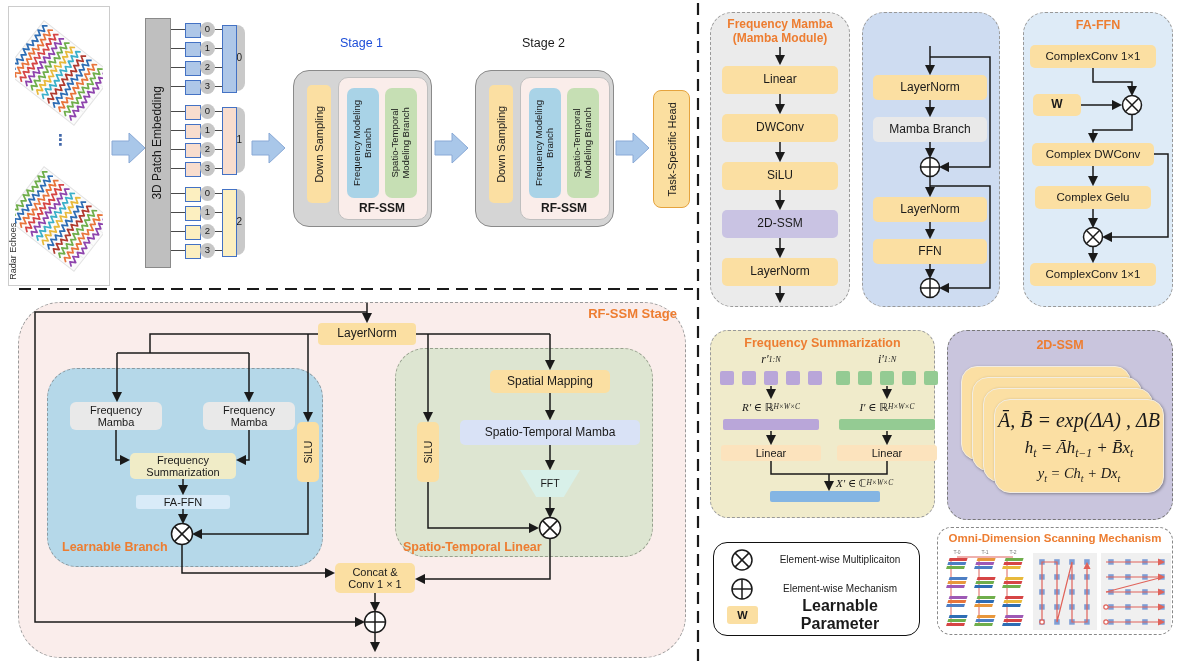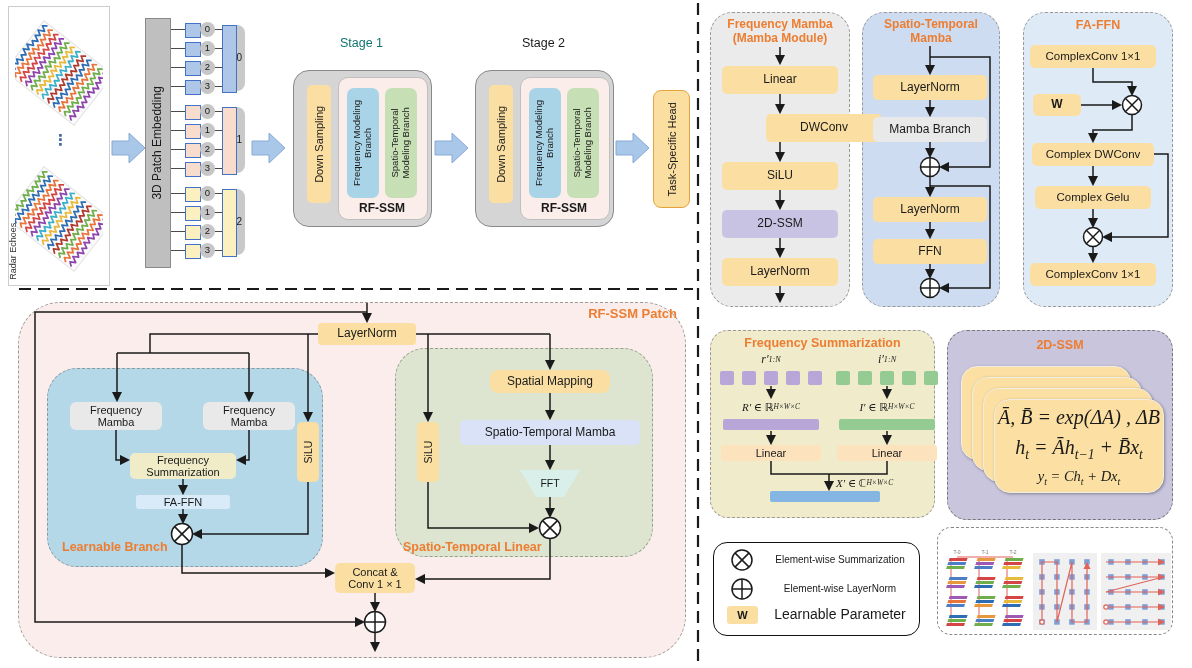--- a/index.html
+++ b/index.html
@@ -93,21 +93,21 @@
   <div class="abs" style="left:222px;top:25px;width:13px;height:66px;background:#AEC7E8;border:1px solid #4472C4;"></div>
   <div class="box" style="left:228px;top:107px;width:17px;height:66px;background:#C9C9C9;border-radius:0 8px 8px 0;justify-content:flex-end;padding-right:3px;font-size:10px;">
     <span>1</span>
     </div>
   <div class="abs" style="left:222px;top:107px;width:13px;height:66px;background:#F8DDCE;border:1px solid #4472C4;"></div>
   <div class="box" style="left:228px;top:189px;width:17px;height:66px;background:#C9C9C9;border-radius:0 8px 8px 0;justify-content:flex-end;padding-right:3px;font-size:10px;">
     <span>2</span>
     </div>
   <div class="abs" style="left:222px;top:189px;width:13px;height:66px;background:#FCEFC0;border:1px solid #4472C4;"></div>
 
-  <div class="ttl" style="left:293px;top:36px;width:137px;color:#0f766e;font-weight:normal;font-size:12.5px;">Stage 1</div>
+  <div class="ttl" style="left:293px;top:36px;width:137px;color:#1d4ed8;font-weight:normal;font-size:12.5px;">Stage 1</div>
   <div class="abs" style="left:293px;top:70px;width:137px;height:155px;background:#D5D5D5;border:1.2px solid #8a8a8a;border-radius:16px;"></div>
   <div class="box vbox orange" style="left:307px;top:85px;width:24px;height:118px;">
     <div class="vtext" style="width:118px;font-size:11px;">Down Sampling</div>
     </div>
   <div class="abs" style="left:338px;top:77px;width:88px;height:141px;background:#FAEDEA;border:1px solid #BFBFBF;border-radius:10px;"></div>
   <div class="box vbox" style="left:347px;top:88px;width:32px;height:110px;background:#A9D3E7;border-radius:7px;">
     <div class="vtext" style="width:110px;font-size:9.5px;">Frequency Modeling Branch</div>
     </div>
   <div class="box vbox" style="left:385px;top:88px;width:32px;height:110px;background:#C6DFB4;border-radius:7px;">
     <div class="vtext" style="width:110px;font-size:9.5px;">Spatio-Temporal Modeling Branch</div>
@@ -282,21 +282,21 @@
       <circle cx="5" cy="54" r="2.2" fill="#fff"></circle>
         <circle cx="5" cy="69" r="2.2" fill="#fff"></circle>
     </g>
   </svg>
 
   <div class="abs" style="left:961px;top:366px;width:168px;height:92px;background:#FBDFA3;border:1.5px solid #F2EDE2;border-radius:16px;box-shadow:1px 1px 3px rgba(0,0,0,.35);"></div>
   <div class="abs" style="left:972px;top:377px;width:168px;height:92px;background:#FBDFA3;border:1.5px solid #F2EDE2;border-radius:16px;box-shadow:1px 1px 3px rgba(0,0,0,.35);"></div>
   <div class="abs" style="left:983px;top:388px;width:168px;height:92px;background:#FBDFA3;border:1.5px solid #F2EDE2;border-radius:16px;box-shadow:1px 1px 3px rgba(0,0,0,.35);"></div>
   <div class="abs" style="left:994px;top:399px;width:168px;height:92px;background:#FBDFA3;border:1.5px solid #F2EDE2;border-radius:16px;box-shadow:1px 1px 3px rgba(0,0,0,.35);display:flex;flex-direction:column;align-items:center;justify-content:center;">
     <div class="math" style="font-size:20px;line-height:1.5;">Ā, B̄ = exp(ΔA) , ΔB</div>
-    <div class="math" style="font-size:20px;line-height:1.5;">h<sub>t</sub> = Āh<sub>t−1</sub> + B̄x<sub>t</sub></div>
+    <div class="math" style="font-size:17px;line-height:1.5;">h<sub>t</sub> = Āh<sub>t−1</sub> + B̄x<sub>t</sub></div>
     <div class="math" style="font-size:14.5px;line-height:1.5;">y<sub>t</sub> = Ch<sub>t</sub> + Dx<sub>t</sub></div>
   </div>
 
   <svg class="abs" style="left:0;top:0;pointer-events:none;" width="1192" height="668" viewBox="0 0 1192 668">
 
     <g stroke="#1a1a1a" stroke-width="2.2" stroke-dasharray="12,7">
       <path d="M698,3 V665" fill="none"></path>
       <path d="M19,289 H693" fill="none"></path>
     </g>
 
@@ -456,58 +456,54 @@
 
   <div class="abs" style="left:185px;top:187px;width:14px;height:13px;background:#FCEFC0;border:1px solid #4472C4;"></div>
   <div class="abs" style="left:185px;top:206px;width:14px;height:13px;background:#FCEFC0;border:1px solid #4472C4;"></div>
   <div class="abs" style="left:185px;top:225px;width:14px;height:13px;background:#FCEFC0;border:1px solid #4472C4;"></div>
   <div class="abs" style="left:185px;top:244px;width:14px;height:13px;background:#FCEFC0;border:1px solid #4472C4;"></div>
   <div class="box" style="left:200px;top:186px;width:15px;height:15px;border-radius:50%;background:#C6C6C6;font-size:9.5px;">0</div>
   <div class="box" style="left:200px;top:205px;width:15px;height:15px;border-radius:50%;background:#C6C6C6;font-size:9.5px;">1</div>
   <div class="box" style="left:200px;top:224px;width:15px;height:15px;border-radius:50%;background:#C6C6C6;font-size:9.5px;">2</div>
   <div class="box" style="left:200px;top:243px;width:15px;height:15px;border-radius:50%;background:#C6C6C6;font-size:9.5px;">3</div>
 
-  <div class="ttl" style="left:545px;top:306px;width:132px;font-size:13px;text-align:right;">RF-SSM Patch</div>
+  <div class="ttl" style="left:545px;top:306px;width:132px;font-size:13px;text-align:right;">RF-SSM Stage</div>
   <div class="box orange" style="left:318px;top:323px;width:98px;height:22px;font-size:12px;border-radius:4px;">LayerNorm</div>
   <div class="box" style="left:70px;top:402px;width:92px;height:28px;background:#E9E9E9;border-radius:6px;font-size:11px;padding:0 14px;">Frequency Mamba</div>
   <div class="box" style="left:203px;top:402px;width:92px;height:28px;background:#E9E9E9;border-radius:6px;font-size:11px;padding:0 14px;">Frequency Mamba</div>
   <div class="box" style="left:130px;top:453px;width:106px;height:26px;background:#F0ECC7;border-radius:5px;font-size:11px;padding:0 8px;">Frequency Summarization</div>
   <div class="box" style="left:136px;top:495px;width:94px;height:14px;background:#D9EBF8;border-radius:3px;font-size:11px;">FA-FFN</div>
   <div class="box vbox orange" style="left:297px;top:422px;width:22px;height:60px;">
     <div class="vtext" style="width:60px;font-size:10.5px;">SiLU</div>
     </div>
   <div class="ttl" style="left:62px;top:540px;width:130px;font-size:12.5px;text-align:left;">Learnable Branch</div>
 
-  <div class="box orange" style="left:490px;top:370px;width:120px;height:23px;font-size:12px;border-radius:8px;">Spatial Mapping</div>
+  <div class="box orange" style="left:490px;top:370px;width:120px;height:23px;font-size:12px;">Spatial Mapping</div>
   <div class="box" style="left:460px;top:420px;width:180px;height:25px;background:#D9E2F6;border-radius:5px;font-size:12px;">Spatio-Temporal Mamba</div>
   <div class="box" style="left:520px;top:470px;width:60px;height:27px;background:#D8F0E9;clip-path:polygon(0 0,100% 0,73% 100%,27% 100%);font-size:10.5px;">FFT</div>
   <div class="box vbox orange" style="left:417px;top:422px;width:22px;height:60px;">
     <div class="vtext" style="width:60px;font-size:10.5px;">SiLU</div>
     </div>
   <div class="ttl" style="left:403px;top:540px;width:180px;font-size:12.5px;text-align:left;">Spatio-Temporal Linear</div>
 
   <div class="box orange" style="left:335px;top:563px;width:80px;height:30px;flex-direction:column;font-size:11px;">
     <span>Concat &amp;</span>
     <span>Conv 1 × 1</span>
   </div>
 
   <div class="ttl" style="left:710px;top:17px;width:140px;font-size:12px;">
     <div>Frequency Mamba</div>
     <div>(Mamba Module)</div>
   </div>
   <div class="box orange" style="left:722px;top:66px;width:116px;height:28px;font-size:12px;">Linear</div>
-  <div class="box orange" style="left:722px;top:114px;width:116px;height:28px;font-size:12px;margin-left:44px;">DWConv</div>
+  <div class="box orange" style="left:722px;top:114px;width:116px;height:28px;font-size:12px;">DWConv</div>
   <div class="box orange" style="left:722px;top:162px;width:116px;height:28px;font-size:12px;">SiLU</div>
   <div class="box" style="left:722px;top:210px;width:116px;height:28px;background:#C9C3E3;border-radius:5px;font-size:12px;">2D-SSM</div>
   <div class="box orange" style="left:722px;top:258px;width:116px;height:28px;font-size:12px;">LayerNorm</div>
 
-  <div class="ttl" style="left:862px;top:17px;width:138px;font-size:12px;">
-    <div>Spatio-Temporal</div>
-    <div>Mamba</div>
-  </div>
   <div class="box orange" style="left:873px;top:75px;width:114px;height:25px;font-size:12px;">LayerNorm</div>
   <div class="box" style="left:873px;top:117px;width:114px;height:25px;background:#E9E9E9;border-radius:5px;font-size:12px;">Mamba Branch</div>
   <div class="box orange" style="left:873px;top:197px;width:114px;height:25px;font-size:12px;">LayerNorm</div>
   <div class="box orange" style="left:873px;top:239px;width:114px;height:25px;font-size:12px;">FFN</div>
 
   <div class="ttl" style="left:1023px;top:18px;width:150px;font-size:12.5px;">FA-FFN</div>
   <div class="box orange" style="left:1030px;top:45px;width:126px;height:23px;font-size:11.5px;">ComplexConv 1×1</div>
   <div class="box orange" style="left:1033px;top:94px;width:48px;height:22px;font-size:12px;font-weight:bold;">W</div>
   <div class="box orange" style="left:1032px;top:143px;width:122px;height:23px;font-size:11.5px;">Complex DWConv</div>
   <div class="box orange" style="left:1035px;top:186px;width:116px;height:23px;font-size:11.5px;">Complex Gelu</div>
@@ -534,19 +530,20 @@
   <div class="box math" style="left:827px;top:400px;width:120px;height:14px;font-size:11px;">I′ ∈ ℝ<sup>H×W×C</sup></div>
   <div class="abs" style="left:723px;top:419px;width:96px;height:11px;background:#B9A6D9;border-radius:2px;"></div>
   <div class="abs" style="left:839px;top:419px;width:96px;height:11px;background:#94CB93;border-radius:2px;"></div>
   <div class="box" style="left:721px;top:445px;width:100px;height:16px;background:#FCE3BD;border-radius:3px;font-size:11px;">Linear</div>
   <div class="box" style="left:837px;top:445px;width:100px;height:16px;background:#FCE3BD;border-radius:3px;font-size:11px;">Linear</div>
   <div class="box math" style="left:836px;top:476px;width:100px;height:14px;font-size:11px;justify-content:flex-start;">X′ ∈ ℂ<sup>H×W×C</sup></div>
   <div class="abs" style="left:770px;top:491px;width:110px;height:11px;background:#84B5E3;border-radius:2px;"></div>
 
   <div class="ttl" style="left:947px;top:338px;width:226px;font-size:12.5px;">2D-SSM</div>
 
-  <div class="box" style="left:765px;top:553px;width:150px;height:14px;font-size:10px;">Element-wise Summarization</div>
-  <div class="box" style="left:765px;top:582px;width:150px;height:14px;font-size:10px;">Element-wise LayerNorm</div>
+  <div class="box" style="left:765px;top:553px;width:150px;height:14px;font-size:10px;">Element-wise Multiplicaiton</div>
+  <div class="box" style="left:765px;top:582px;width:150px;height:14px;font-size:10px;">Element-wise Mechanism</div>
   <div class="box orange" style="left:727px;top:606px;width:31px;height:18px;font-size:11px;font-weight:bold;border-radius:3px;">W</div>
-  <div class="box" style="left:765px;top:608px;width:150px;height:14px;font-size:14px;">Learnable Parameter</div>
-
+  <div class="box" style="left:765px;top:608px;width:150px;height:14px;font-size:16px;font-weight:bold;">Learnable Parameter</div>
+
+  <div class="ttl" style="left:937px;top:532px;width:236px;font-size:11.5px;">Omni-Dimension Scanning Mechanism</div>
 
 </div>
 
 </body></html>

